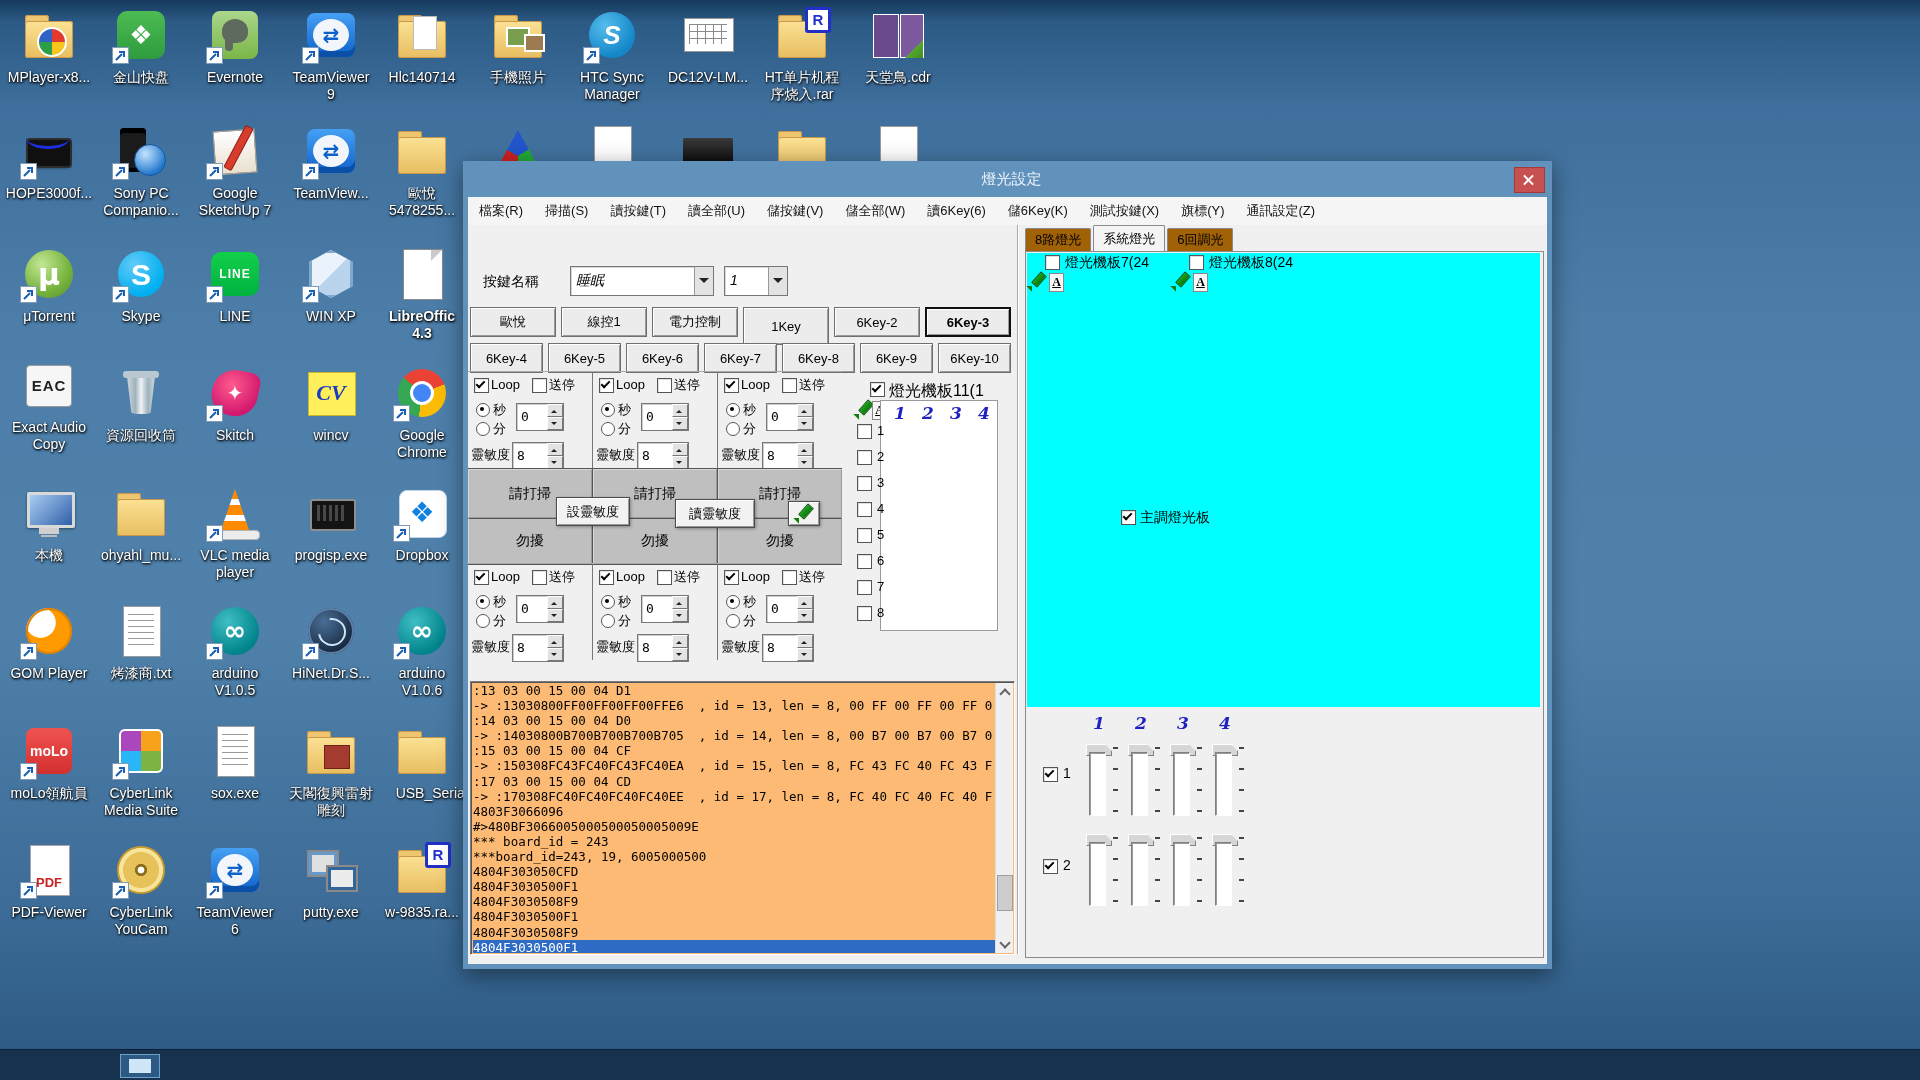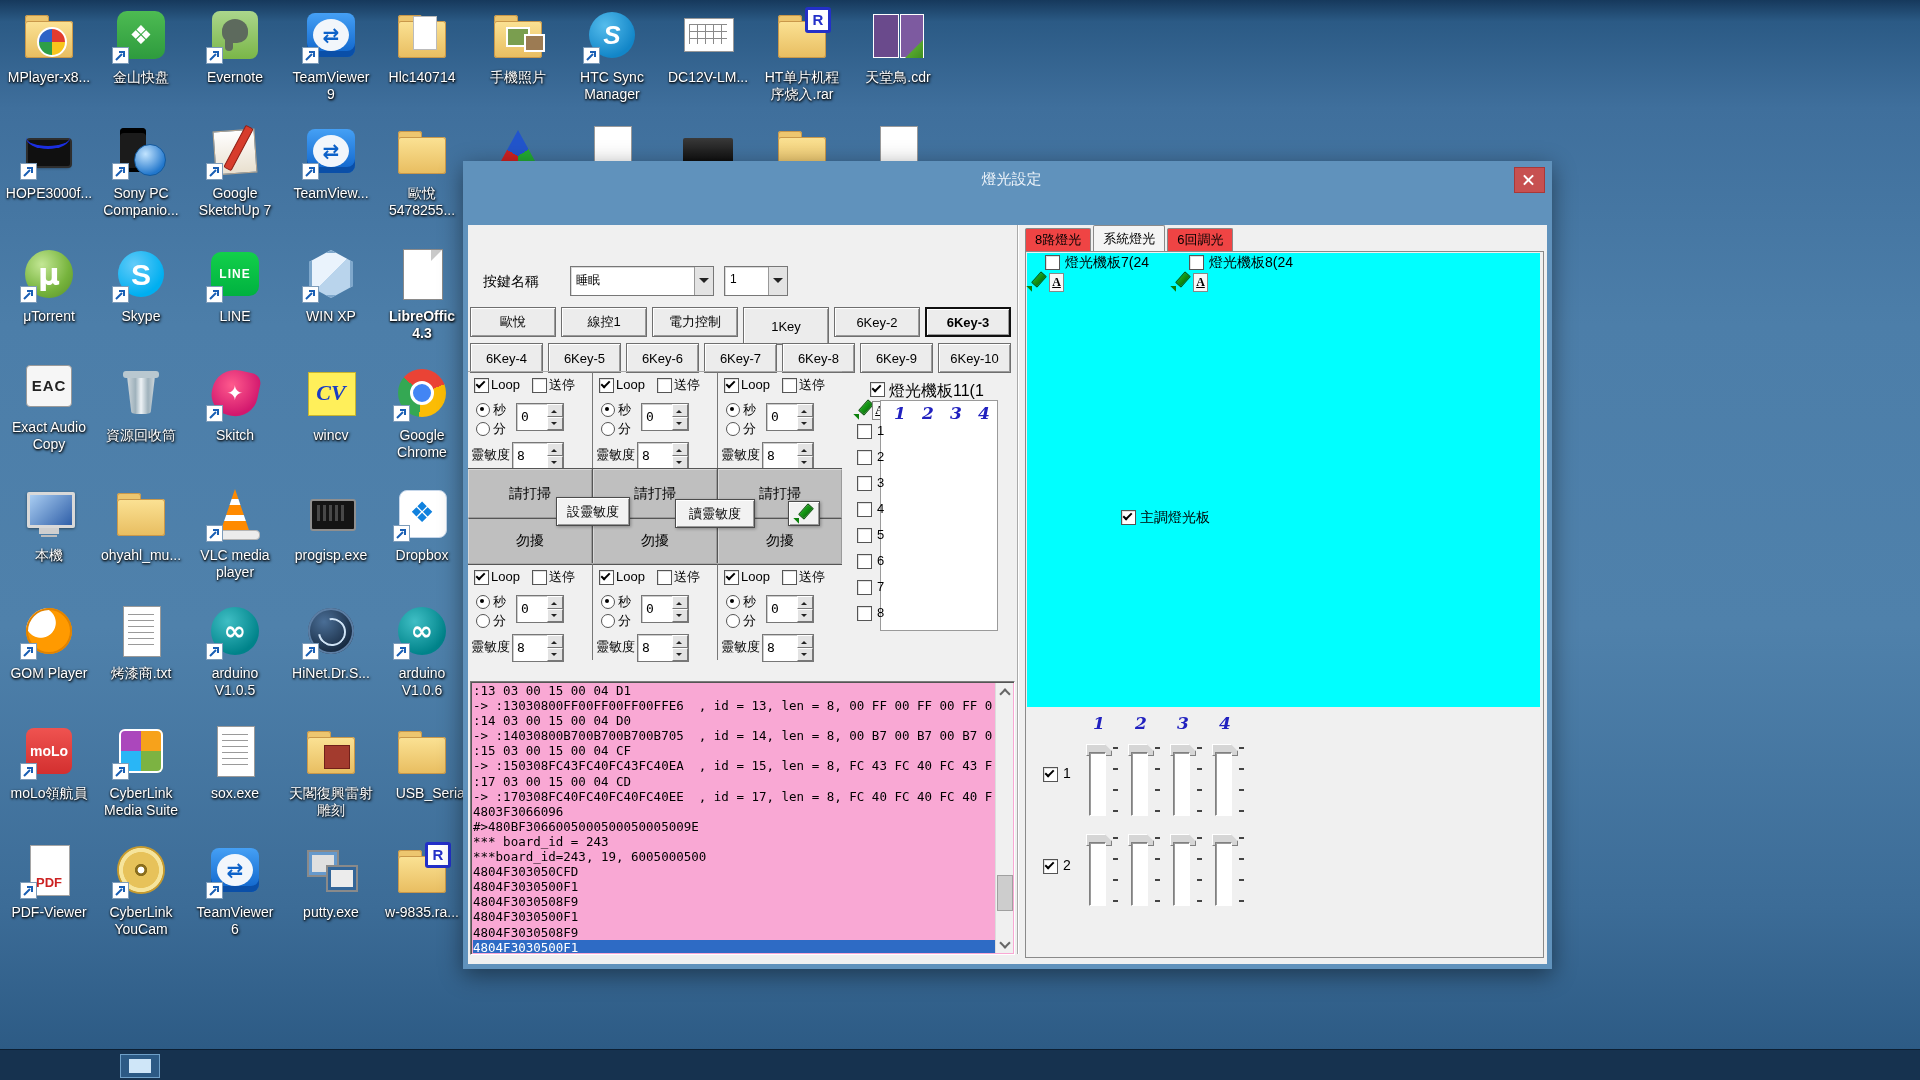--- a/index.html
+++ b/index.html
@@ -120,21 +120,21 @@
   .rad{position:absolute;width:12px;height:12px;border-radius:50%;background:#fff;border:1px solid #555;}
   .rad.checked::after{content:"";position:absolute;left:3px;top:3px;width:4px;height:4px;border-radius:50%;background:#000;}
   .spin{position:absolute;height:26px;display:flex;background:#fff;border:1px solid #777;box-shadow:inset 1px 1px 0 rgba(0,0,0,.2);}
   .spin .v{flex:1;font:13px/1 "DejaVu Sans Mono",monospace;padding:6px 2px 0 4px;}
   .spin .btns{width:16px;display:flex;flex-direction:column;}
   .sb{flex:1;background:#e3e3e3;border:1px solid #fff;border-right-color:#777;border-bottom-color:#777;position:relative;cursor:pointer;}
   .sb::after{content:"";position:absolute;left:3px;border:3px solid transparent;}
   .sb.up::after{top:2px;border-bottom-color:#222;}
   .sb.dn::after{top:4px;border-top-color:#222;}
   .combo{position:absolute;height:28px;background:#fff;border:1px solid #777;box-shadow:inset 1px 1px 0 rgba(0,0,0,.15);display:flex;}
-  .combo .cv{flex:1;font-size:12px;padding:5px 0 12px 5px;white-space:nowrap;overflow:hidden;}
+  .combo .cv{flex:1;font-size:14px;padding:5px 0 12px 5px;white-space:nowrap;overflow:hidden;font-style:italic;}
   .combo .ca{width:18px;background:#e3e3e3;border-left:1px solid #999;position:relative;cursor:pointer;}
   .combo .ca::after{content:"";position:absolute;left:4px;top:11px;border:5px solid transparent;border-top-color:#222;}
   .wbtn{position:relative;background:#ececec;border:1px solid #6f6f6f;box-shadow:inset 1px 1px 0 #fff,inset -1px -1px 0 #9a9a9a;
     font-size:13px;display:flex;align-items:center;justify-content:center;white-space:nowrap;cursor:pointer;}
   .wbtn.focused{border:1px solid #101010;box-shadow:inset 0 0 0 1px #101010,inset 2px 2px 0 #fff,inset -2px -2px 0 #9a9a9a;font-weight:bold;}
   .btnrow{position:absolute;display:flex;gap:5px;}
   .btnrow .wbtn{height:28px;}
   
   .looprow{position:absolute;left:0;width:374px;display:flex;border-top:1px solid #aaa;}
   .lg{width:124px;height:96px;position:relative;flex:none;}
@@ -156,36 +156,36 @@
   .whitebox{position:absolute;background:#fff;border:1px solid #9a9a9a;}
   .chlist{position:absolute;}
   .chrow{position:relative;height:26px;}
   .chrow .cb{left:3px;top:2px;}
   .chlbl{position:absolute;left:23px;top:1px;font-size:13px;}
   .bnum,.dnum{font:italic bold 17px "DejaVu Serif",serif;color:#2121bf;text-align:center;}
   .bnums{position:absolute;display:flex;justify-content:space-between;}
   .dnums{position:absolute;display:flex;gap:6px;}
   .dnums .dnum{width:36px;}
   
-  .logbox{position:absolute;left:2px;top:456px;width:543px;height:272px;background:#f9a8d4;border:1px solid #7b7b7b;border-bottom-color:#fff;border-right-color:#fff;box-shadow:inset 1px 1px 0 #555;}
+  .logbox{position:absolute;left:2px;top:456px;width:543px;height:272px;background:#fdba74;border:1px solid #7b7b7b;border-bottom-color:#fff;border-right-color:#fff;box-shadow:inset 1px 1px 0 #555;}
   .loglines{position:absolute;left:2px;top:1px;right:19px;bottom:1px;overflow:hidden;}
   .lline{font:12.5px/15.1px "DejaVu Sans Mono",monospace;white-space:pre;color:#000;}
   .lline.sel{background:#2e6bc5;color:#fff;}
   .sbv{position:absolute;top:1px;right:1px;bottom:1px;width:17px;background:#f0f0f0;border-left:1px solid #dcdcdc;}
   .arr{position:absolute;left:0;width:17px;height:17px;background:#f0f0f0;cursor:pointer;}
   .arr.up{top:0;}
   .arr.dn{bottom:0;}
   .arr::after{content:"";position:absolute;left:5px;width:6px;height:6px;border-right:2px solid #666;border-bottom:2px solid #666;}
   .arr.up::after{top:7px;transform:rotate(-135deg);}
   .arr.dn::after{top:3px;transform:rotate(45deg);}
   .sthumb{position:absolute;left:1px;bottom:42px;width:14px;height:34px;background:#cdcdcd;border:1px solid #a0a0a0;}
   
   .groove{position:absolute;left:549px;top:0;bottom:10px;width:1px;background:#aaa;box-shadow:1px 0 0 #fff;}
   .tabs{position:absolute;left:557px;top:1px;height:25px;display:flex;align-items:flex-end;z-index:2;}
-  .tab{height:22px;padding:0 9px;background:#ef4444;border:1px solid #8a8a8a;border-bottom:none;border-radius:2px 2px 0 0;
+  .tab{height:22px;padding:0 9px;background:#a16207;border:1px solid #8a8a8a;border-bottom:none;border-radius:2px 2px 0 0;
     font-size:13px;line-height:22px;margin-right:2px;cursor:pointer;white-space:nowrap;}
   .tab.active{height:25px;line-height:25px;background:#f4f4f4;position:relative;z-index:3;}
   .tabpage{position:absolute;left:557px;top:26px;width:517px;height:705px;background:#f0f0f0;border:1px solid #8a8a8a;}
   .cyan{position:absolute;left:559px;top:28px;width:513px;height:454px;background:#00ffff;}
   .vslider{position:relative;width:34px;height:76px;flex:none;cursor:pointer;}
   .vthumb{position:absolute;left:0;top:0;width:24px;height:10px;background:#d6d6d6;border:1px solid #808080;border-top-color:#fff;border-left-color:#fff;clip-path:polygon(0 0,72% 0,100% 60%,100% 100%,0 100%);}
   .vtrack{position:absolute;left:3px;top:8px;width:15px;height:62px;background:#fff;border:1px solid #808080;border-bottom-color:#fff;border-right-color:#fff;box-shadow:inset 1px 1px 0 #9a9a9a;}
   .vticks{position:absolute;left:27px;top:3px;width:5px;height:68px;background:repeating-linear-gradient(180deg,#444 0 2px,transparent 2px 21px);}
   .srow{position:absolute;display:flex;gap:8px;}
 </style>
@@ -846,20 +846,33 @@
     </div>
 
   <div class="taskbar">
     <div class="task-item"></div>
   </div>
 
   <div class="window">
     <div class="titlebar">
       <span class="title">燈光設定</span>
       <div class="closebtn"></div>
+    </div>
+    <div class="menubar">
+      <span class="mitem">檔案(R)</span>
+        <span class="mitem">掃描(S)</span>
+        <span class="mitem">讀按鍵(T)</span>
+        <span class="mitem">讀全部(U)</span>
+        <span class="mitem">儲按鍵(V)</span>
+        <span class="mitem">儲全部(W)</span>
+        <span class="mitem">讀6Key(6)</span>
+        <span class="mitem">儲6Key(K)</span>
+        <span class="mitem">測試按鍵(X)</span>
+        <span class="mitem">旗標(Y)</span>
+        <span class="mitem">通訊設定(Z)</span>
     </div>
 
     <div class="client">
 
       <span class="lbl" style="left:15px;top:48px;width:84px;overflow:hidden;font-size:14px;">按鍵名稱</span>
       <div class="combo" style="left:102px;top:41px;width:142px;">
         <span class="cv">睡眠</span>
         <span class="ca"></span>
       </div>
       <div class="combo" style="left:256px;top:41px;width:62px;">

